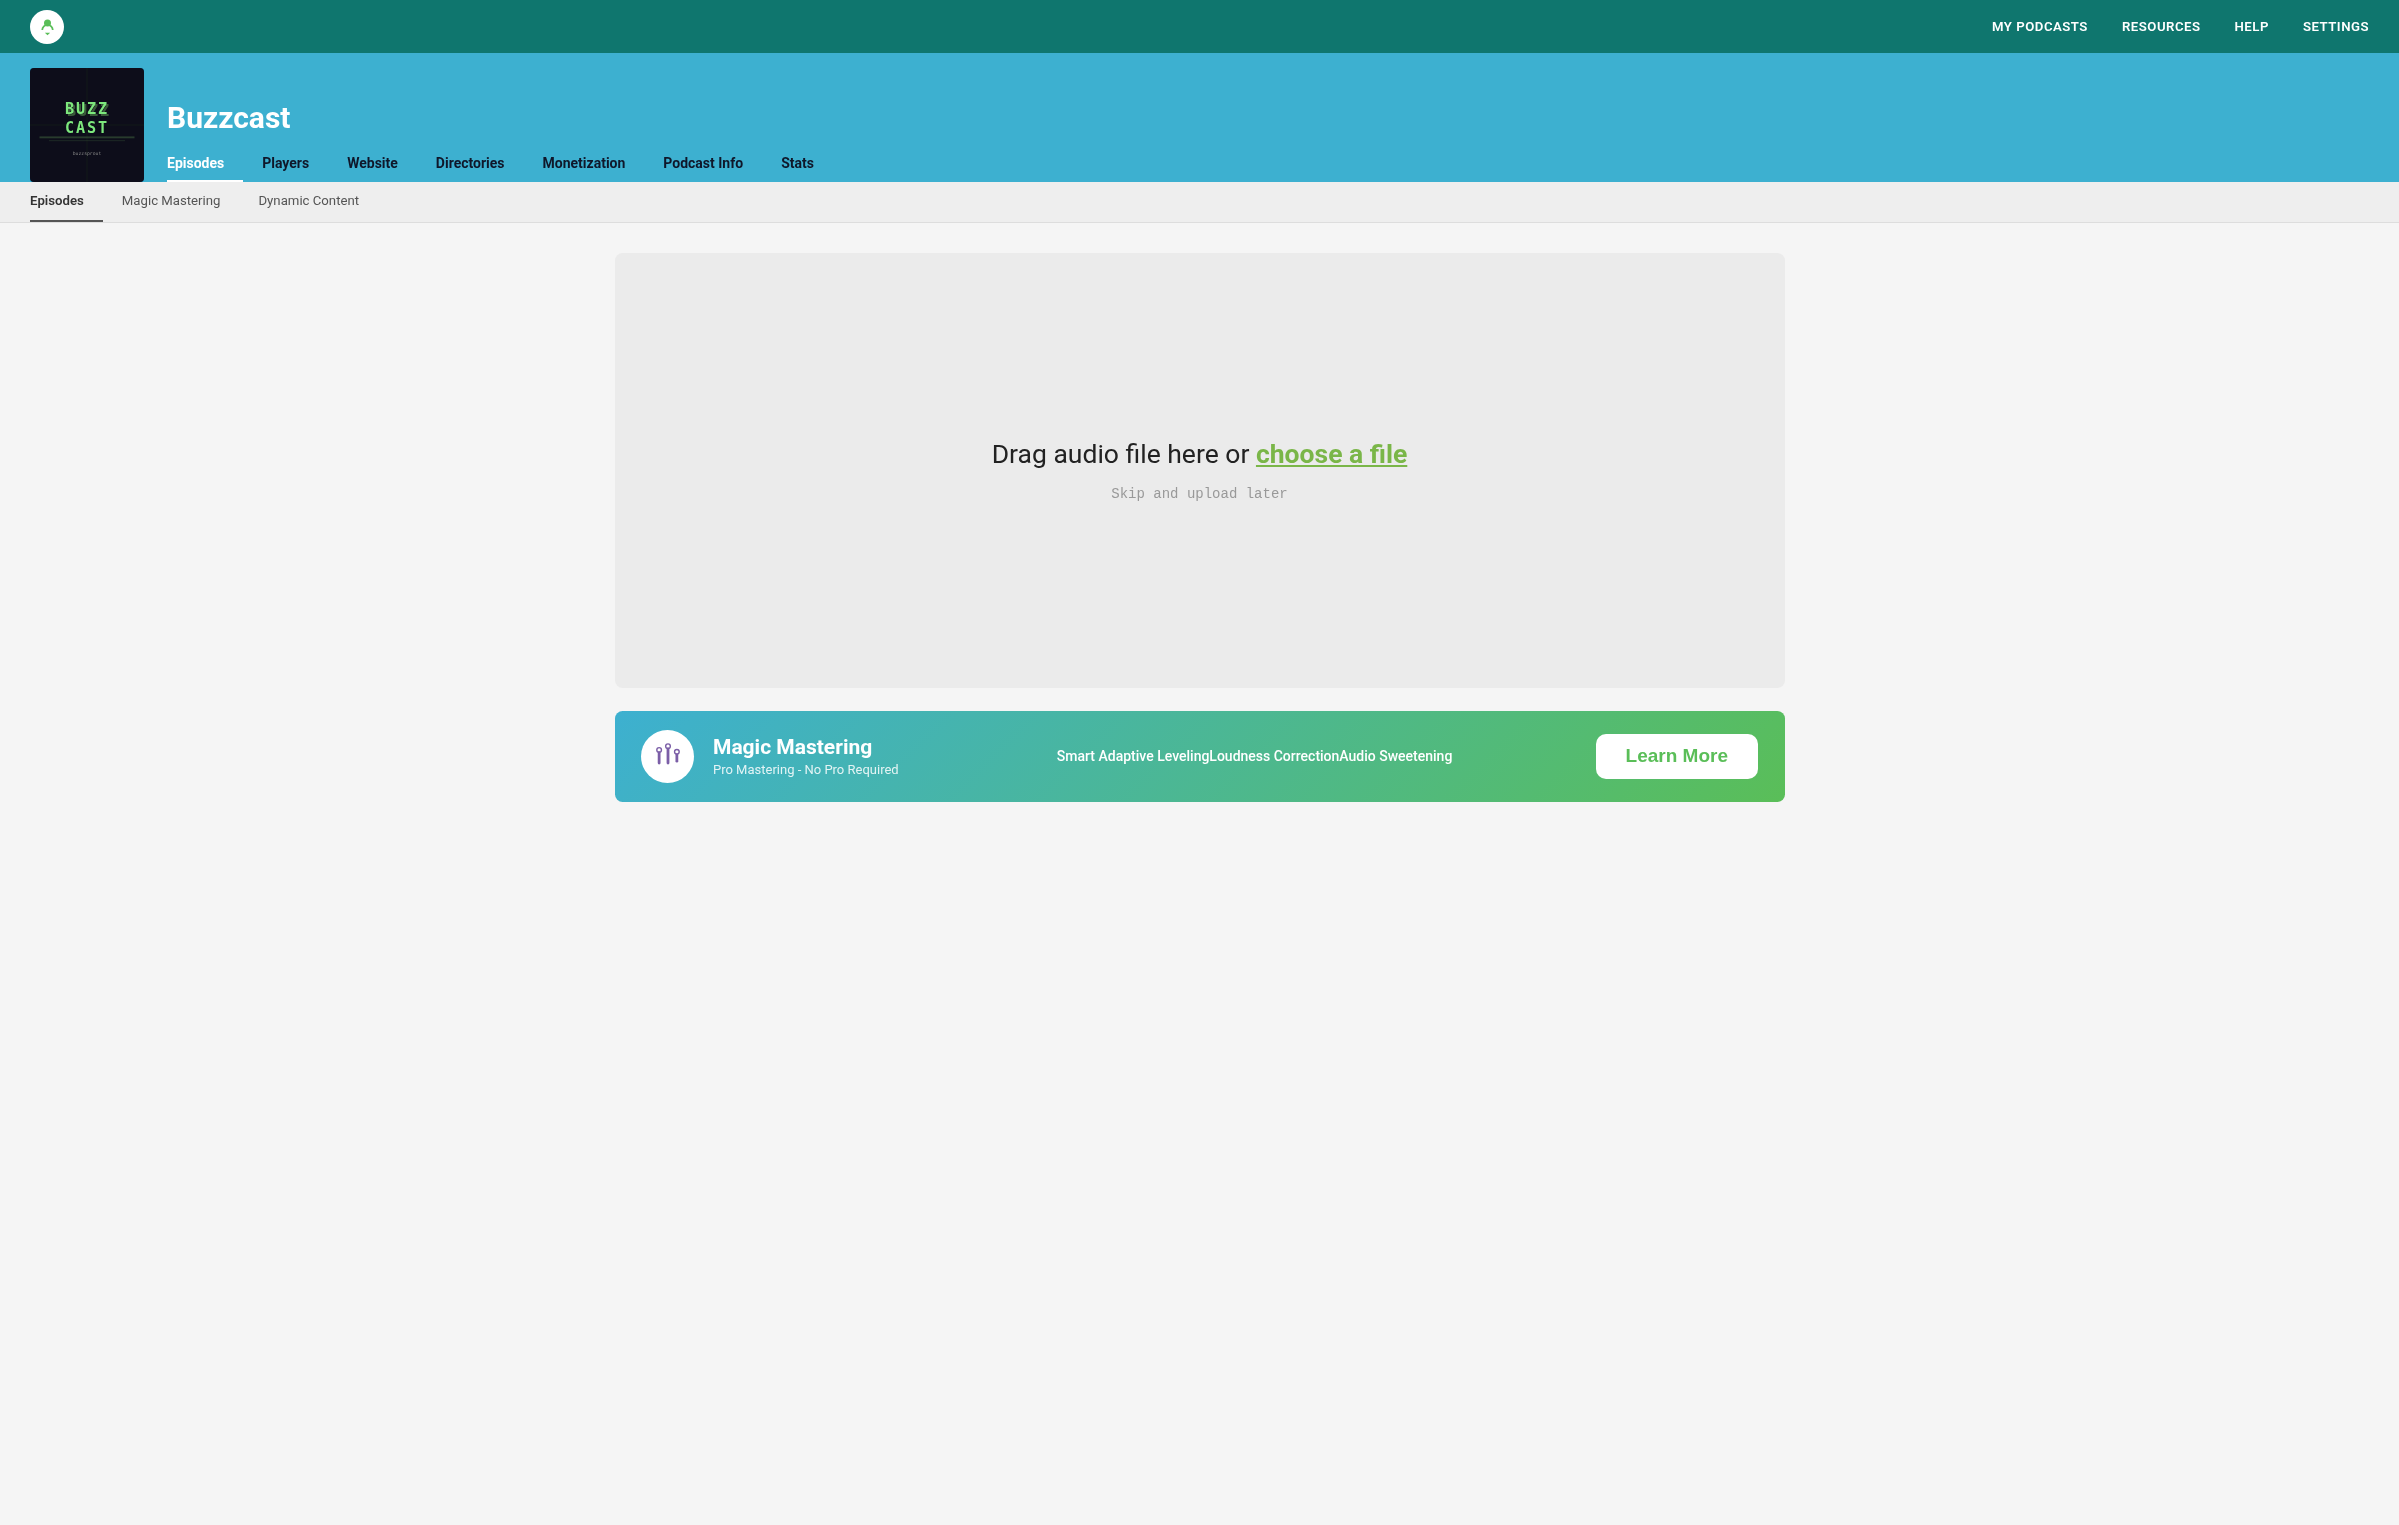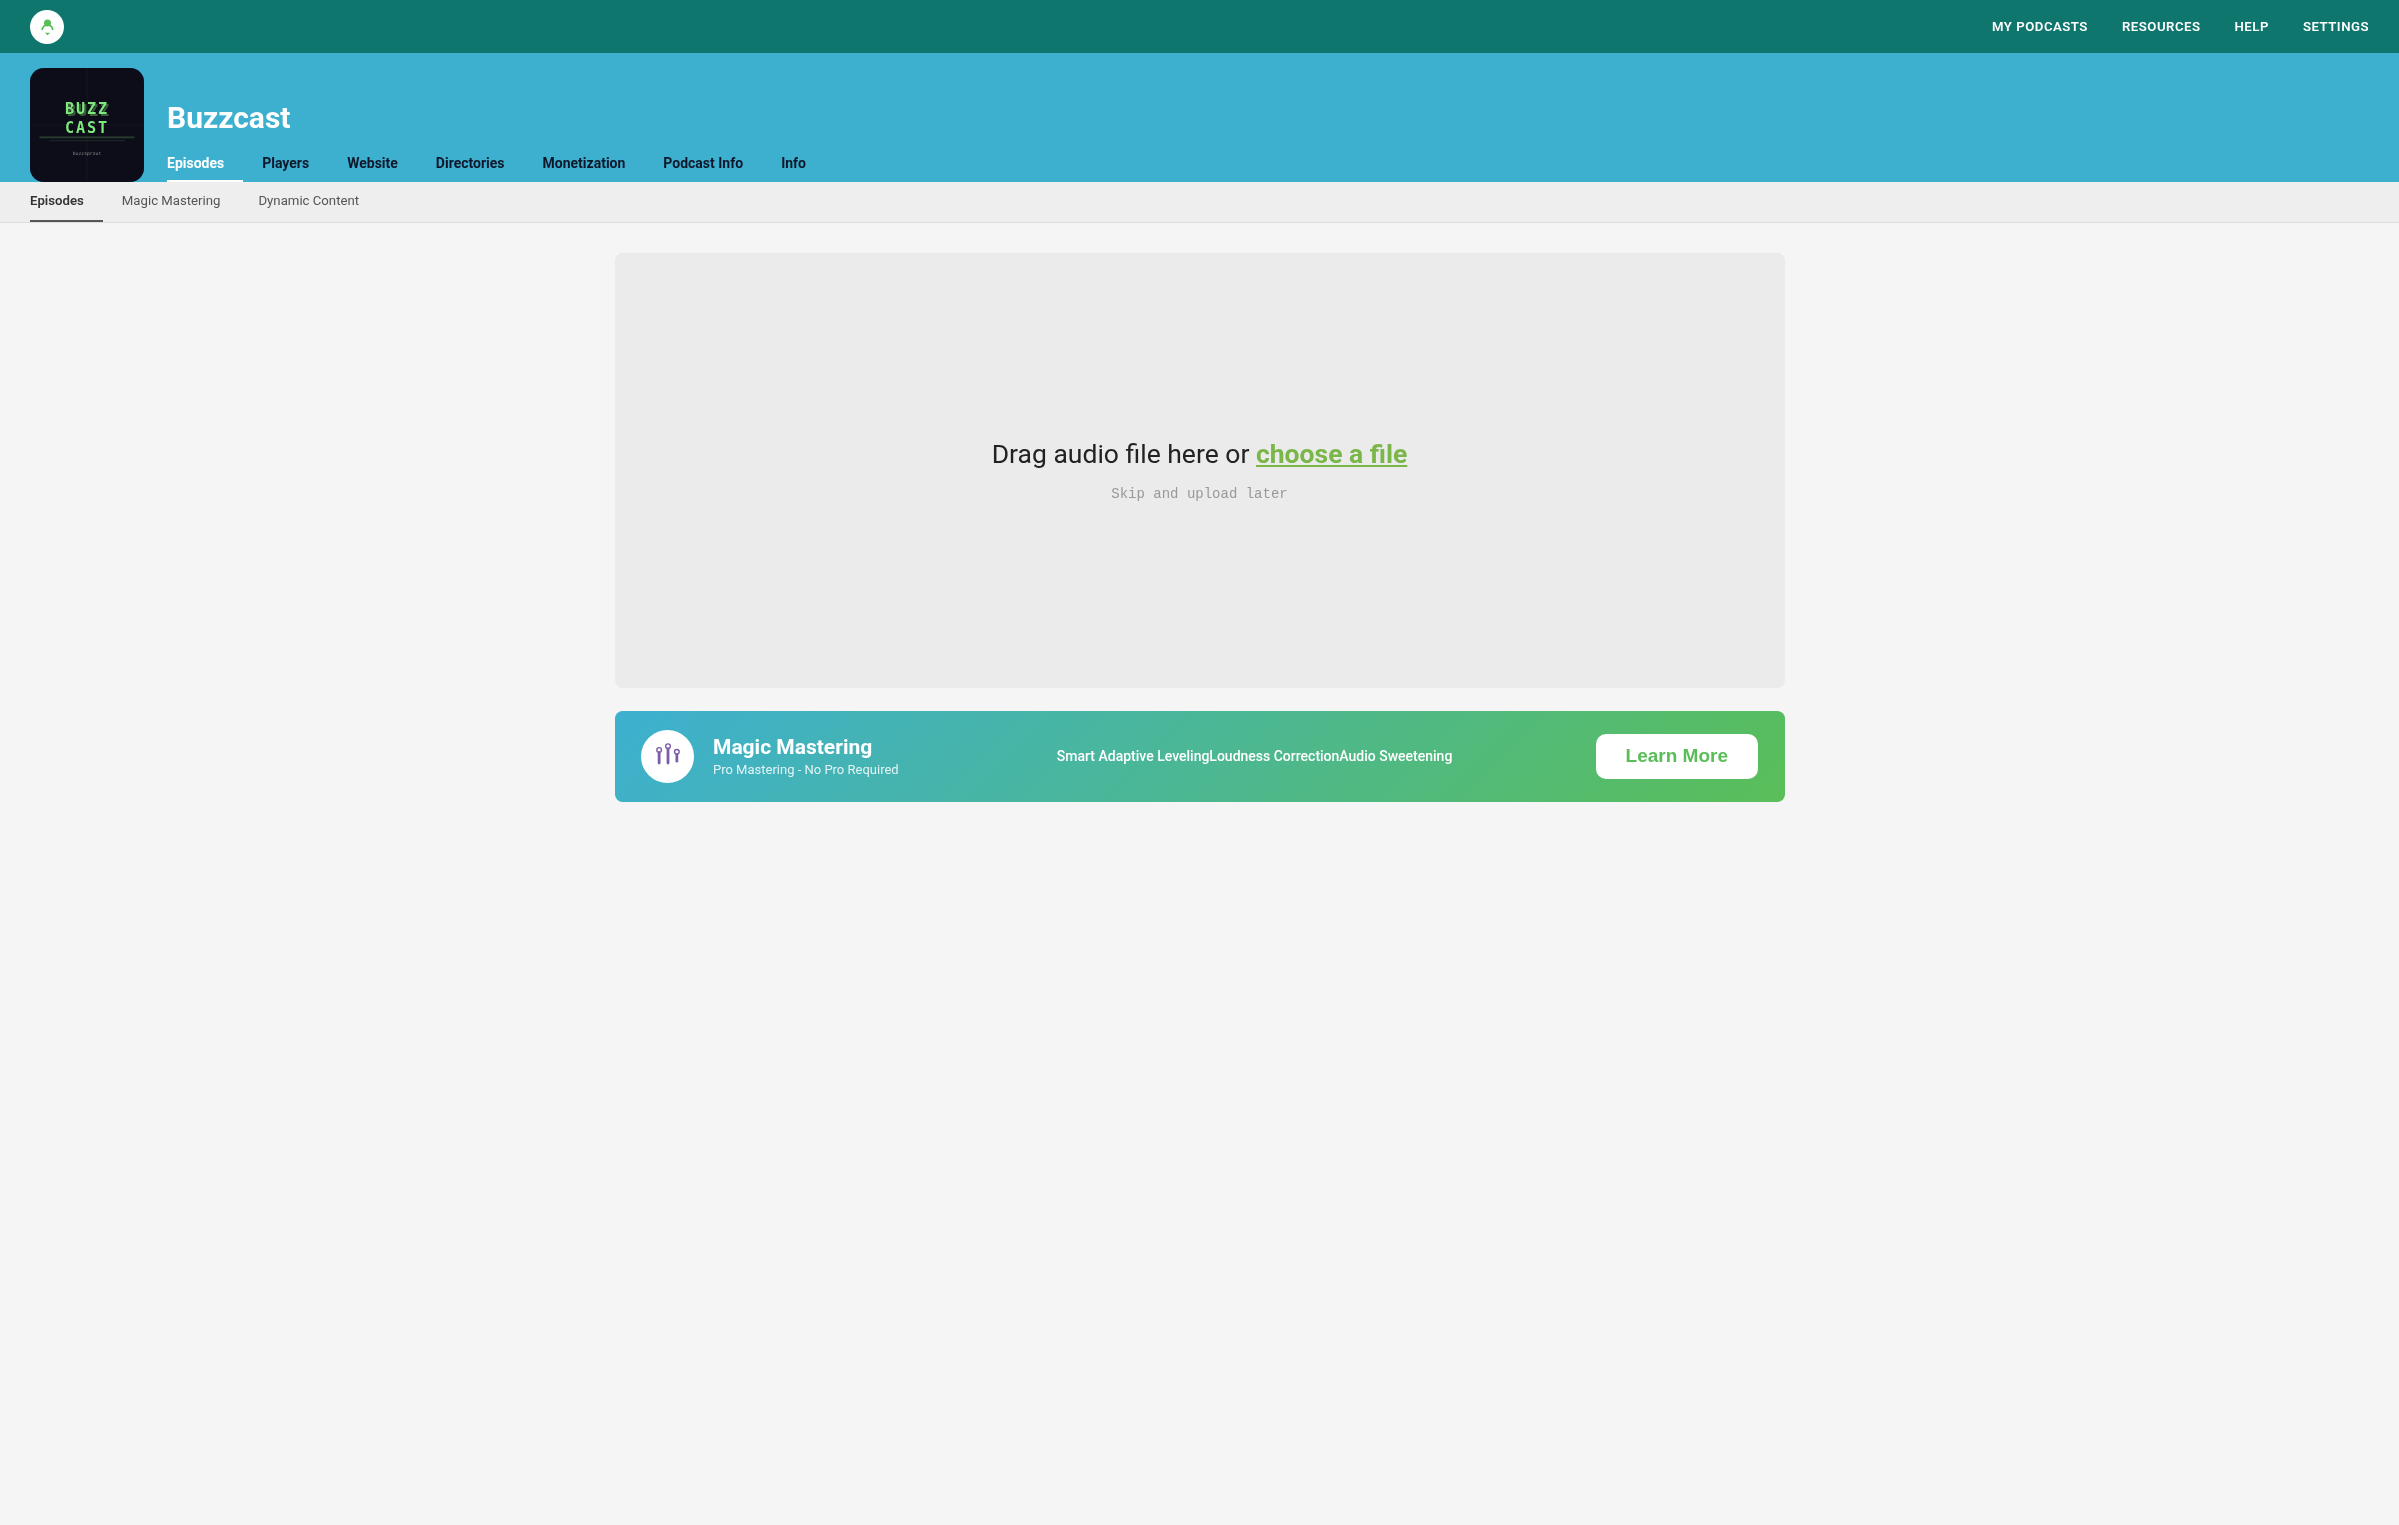--- a/index.html
+++ b/index.html
@@ -44,21 +44,21 @@
     .podcast-header {
       background: #3db0d0;
       padding: 15px 30px 0 30px;
       display: flex;
       align-items: flex-end;
       gap: 23px;
     }
     .podcast-art {
       width: 114px;
       height: 114px;
-      border-radius: 14px;
+      border-radius: 4px;
       overflow: hidden;
       flex-shrink: 0;
       background: #0369a1;
       position: relative;
     }
     .podcast-art-inner {
       width: 100%;
       height: 100%;
       display: flex;
       align-items: center;
@@ -271,21 +271,21 @@
   </div>
   <div class="podcast-info">
     <h1 class="podcast-title">Buzzcast</h1>
     <div class="podcast-tabs">
       <a class="podcast-tab active">Episodes</a>
       <a class="podcast-tab">Players</a>
       <a class="podcast-tab">Website</a>
       <a class="podcast-tab">Directories</a>
       <a class="podcast-tab">Monetization</a>
       <a class="podcast-tab">Podcast Info</a>
-      <a class="podcast-tab">Info</a>
+      <a class="podcast-tab">Stats</a>
     </div>
   </div>
 </div>
 
 <div class="sub-nav">
   <a class="sub-nav-item active">Episodes</a>
   <a class="sub-nav-item">Magic Mastering</a>
   <a class="sub-nav-item">Dynamic Content</a>
 </div>
 

